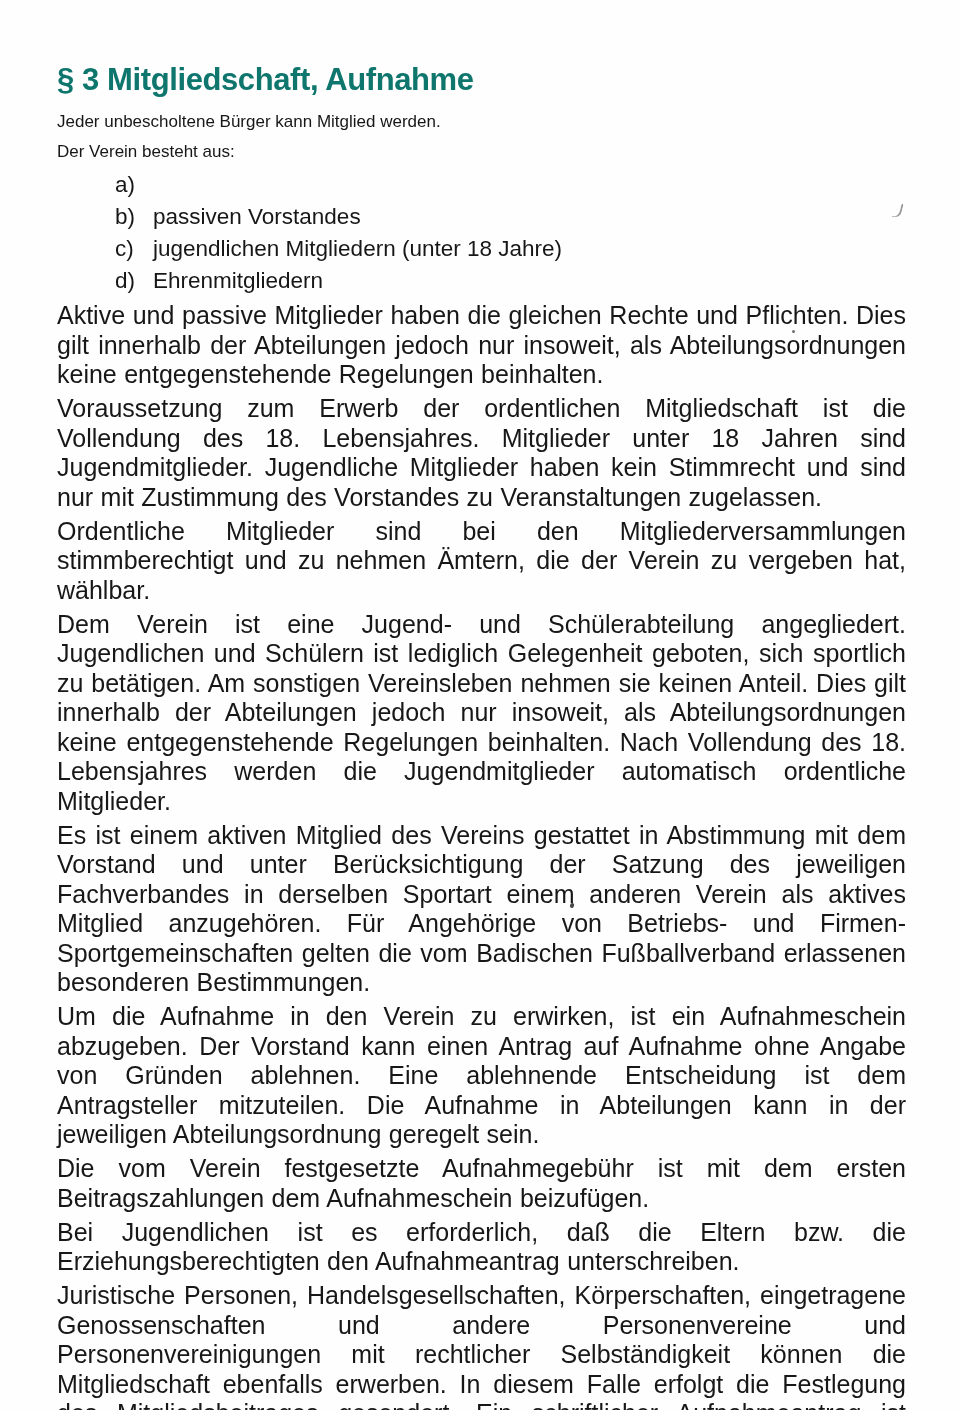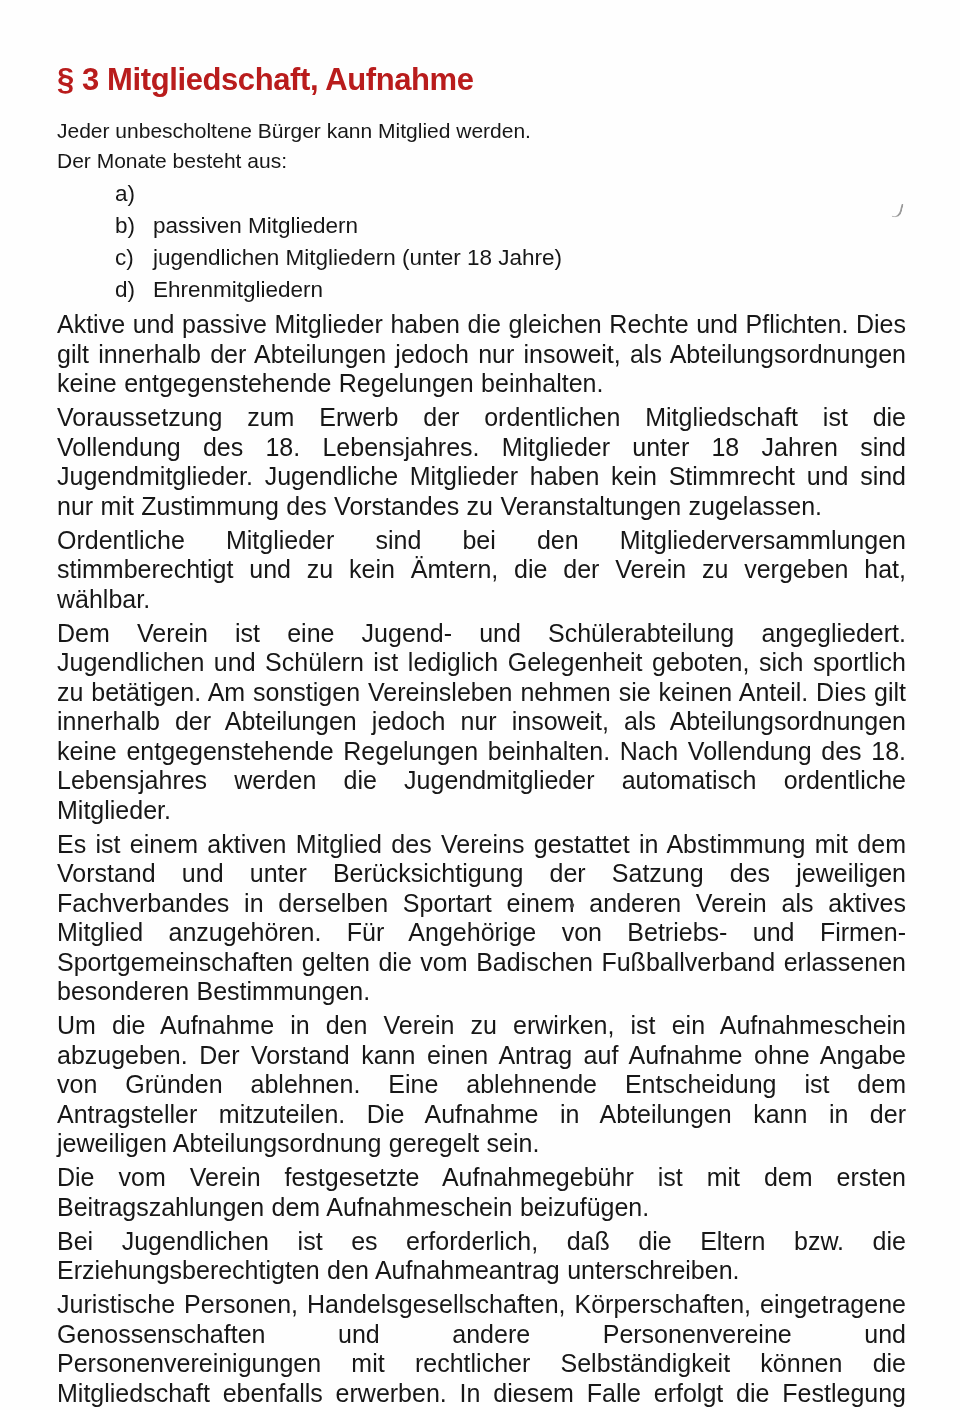--- a/index.html
+++ b/index.html
@@ -14,25 +14,25 @@
     width: 960px; height: 1410px;
     background: #fefefe;
     padding: 62px 54px 0 57px;
     color: #171717;
   }
   .section-heading {
     font-size: 31px;
     font-weight: bold;
     letter-spacing: -0.4px;
     line-height: 36px;
-    margin-bottom: 18px;
-    color: #b91c1c;
+    margin-bottom: 9px;
+    color: #0f766e;
   }
   .intro-line {
-    font-size: 21px;
+    font-size: 17px;
     line-height: 30px;
   }
   .member-list { margin: 2px 0 4px 0; }
   .member-row {
     display: flex;
     padding-left: 58px;
     font-size: 22.5px;
     line-height: 32px;
   }
   .member-label { width: 38px; flex: 0 0 38px; }
@@ -68,43 +68,43 @@
   }
 </style>
 </head>
 <body>
 
 <div class="page">
 
   <h1 class="section-heading">§ 3 Mitgliedschaft, Aufnahme</h1>
 
   <p class="intro-line">Jeder unbescholtene Bürger kann Mitglied werden.</p>
-  <p class="intro-line">Der Monate besteht aus:</p>
+  <p class="intro-line">Der Verein besteht aus:</p>
 
   <div class="member-list">
     <div class="member-row">
       <span class="member-label">a)</span>
     </div>
     <div class="member-row">
       <span class="member-label">b)</span>
-      <span>passiven Mitgliedern</span>
+      <span>passiven Vorstandes</span>
     </div>
     <div class="member-row">
       <span class="member-label">c)</span>
       <span>jugendlichen Mitgliedern (unter 18 Jahre)</span>
     </div>
     <div class="member-row">
       <span class="member-label">d)</span>
       <span>Ehrenmitgliedern</span>
     </div>
   </div>
 
   <p class="para">Aktive und passive Mitglieder haben die gleichen Rechte und Pflichten. Dies gilt innerhalb der Abteilungen jedoch nur insoweit, als Abteilungsordnungen keine entgegenstehende Regelungen beinhalten.</p>
   <p class="para">Voraussetzung zum Erwerb der ordentlichen Mitgliedschaft ist die Vollendung des 18. Lebensjahres. Mitglieder unter 18 Jahren sind Jugendmitglieder. Jugendliche Mitglieder haben kein Stimmrecht und sind nur mit Zustimmung des Vorstandes zu Veranstaltungen zugelassen.</p>
-  <p class="para">Ordentliche Mitglieder sind bei den Mitgliederversammlungen stimmberechtigt und zu kein Ämtern, die der Verein zu vergeben hat, wählbar.</p>
+  <p class="para">Ordentliche Mitglieder sind bei den Mitgliederversammlungen stimmberechtigt und zu nehmen Ämtern, die der Verein zu vergeben hat, wählbar.</p>
   <p class="para">Dem Verein ist eine Jugend- und Schülerabteilung angegliedert. Jugendlichen und Schülern ist lediglich Gelegenheit geboten, sich sportlich zu betätigen. Am sonstigen Vereinsleben nehmen sie keinen Anteil. Dies gilt innerhalb der Abteilungen jedoch nur insoweit, als Abteilungsordnungen keine entgegenstehende Regelungen beinhalten. Nach Vollendung des 18. Lebensjahres werden die Jugendmitglieder automatisch ordentliche Mitglieder.</p>
   <p class="para">Es ist einem aktiven Mitglied des Vereins gestattet in Abstimmung mit dem Vorstand und unter Berücksichtigung der Satzung des jeweiligen Fachverbandes in derselben Sportart einem anderen Verein als aktives Mitglied anzugehören. Für Angehörige von Betriebs- und Firmen-Sportgemeinschaften gelten die vom Badischen Fußballverband erlassenen besonderen Bestimmungen.</p>
   <p class="para">Um die Aufnahme in den Verein zu erwirken, ist ein Aufnahmeschein abzugeben. Der Vorstand kann einen Antrag auf Aufnahme ohne Angabe von Gründen ablehnen. Eine ablehnende Entscheidung ist dem Antragsteller mitzuteilen. Die Aufnahme in Abteilungen kann in der jeweiligen Abteilungsordnung geregelt sein.</p>
   <p class="para">Die vom Verein festgesetzte Aufnahmegebühr ist mit dem ersten Beitragszahlungen dem Aufnahmeschein beizufügen.</p>
   <p class="para">Bei Jugendlichen ist es erforderlich, daß die Eltern bzw. die Erziehungsberechtigten den Aufnahmeantrag unterschreiben.</p>
   <p class="para">Juristische Personen, Handelsgesellschaften, Körperschaften, eingetragene Genossenschaften und andere Personenvereine und Personenvereinigungen mit rechtlicher Selbständigkeit können die Mitgliedschaft ebenfalls erwerben. In diesem Falle erfolgt die Festlegung des Mitgliedsbeitrages gesondert. Ein schriftlicher Aufnahmeantrag ist ebenfalls Voraussetzung für die Aufnahme.</p>
 
   <div class="artifact artifact-squiggle"></div>
   <div class="artifact artifact-dot-1"></div>
   <div class="artifact artifact-dot-2"></div>

